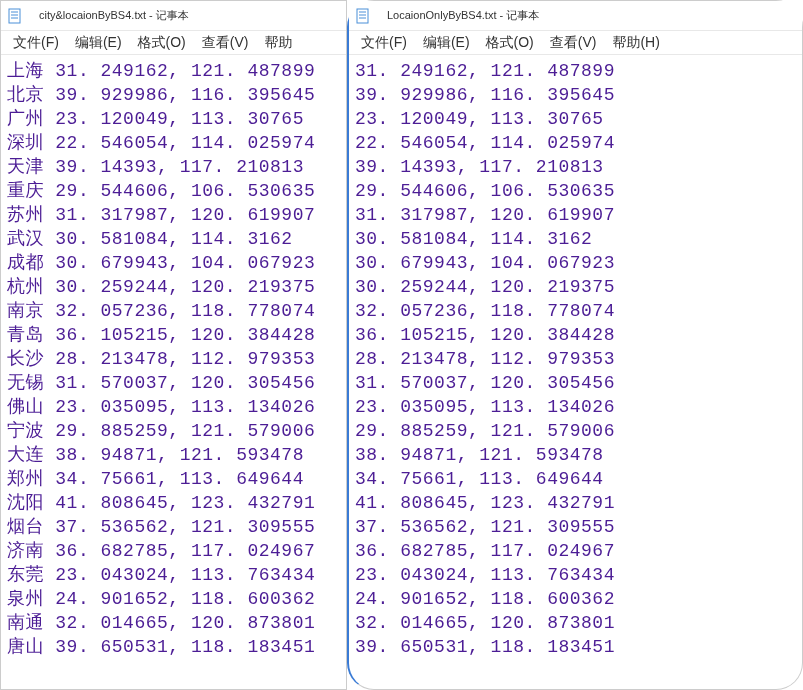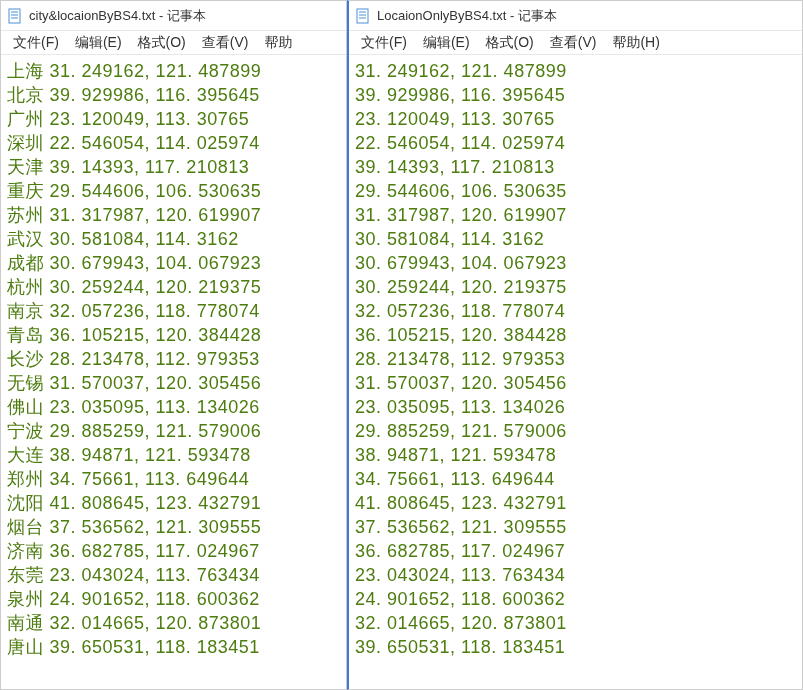--- a/index.html
+++ b/index.html
@@ -12,31 +12,31 @@
       overflow: hidden;
     }
     .notepad-window {
       display: flex;
       flex-direction: column;
       border: 1px solid #ccc;
       background: #fff;
       height: 100%;
     }
     .notepad-left { width: 347px; }
-    .notepad-right { width: 456px; border-left: 2px solid #3a7bd5; }
+    .notepad-right { width: 456px; border-left: 2px solid #3a7bd5; border-radius: 27px; }
     .titlebar {
       display: flex;
       align-items: center;
       height: 30px;
       padding: 0 6px;
       background: #fff;
       border-bottom: 1px solid #e8e8e8;
-      font-size: 13px;
+      font-size: 11px;
       color: #333;
-      gap: 6px;
+      gap: 16px;
     }
     .title-icon {
       width: 16px;
       height: 16px;
       flex-shrink: 0;
     }
     .title-text {
       white-space: nowrap;
       overflow: hidden;
     }
@@ -52,26 +52,26 @@
       gap: 0;
     }
     .menu-item {
       padding: 2px 8px;
       cursor: pointer;
       white-space: nowrap;
     }
     .content {
       flex: 1;
       padding: 4px 6px;
-      font-family: Liberation Sans, sans-serif;
+      font-family: Liberation Mono, monospace;
       font-size: 18px;
       line-height: 24px;
       white-space: pre;
       overflow: hidden;
-      color: #4d7c0f;
+      color: #4c1d95;
       letter-spacing: 0.5px;
     }
     .row { display: block; }
   </style>
 </head>
 <body>
 
 <div class="notepad-window notepad-left">
   <div class="titlebar">
     <span class="title-icon">

